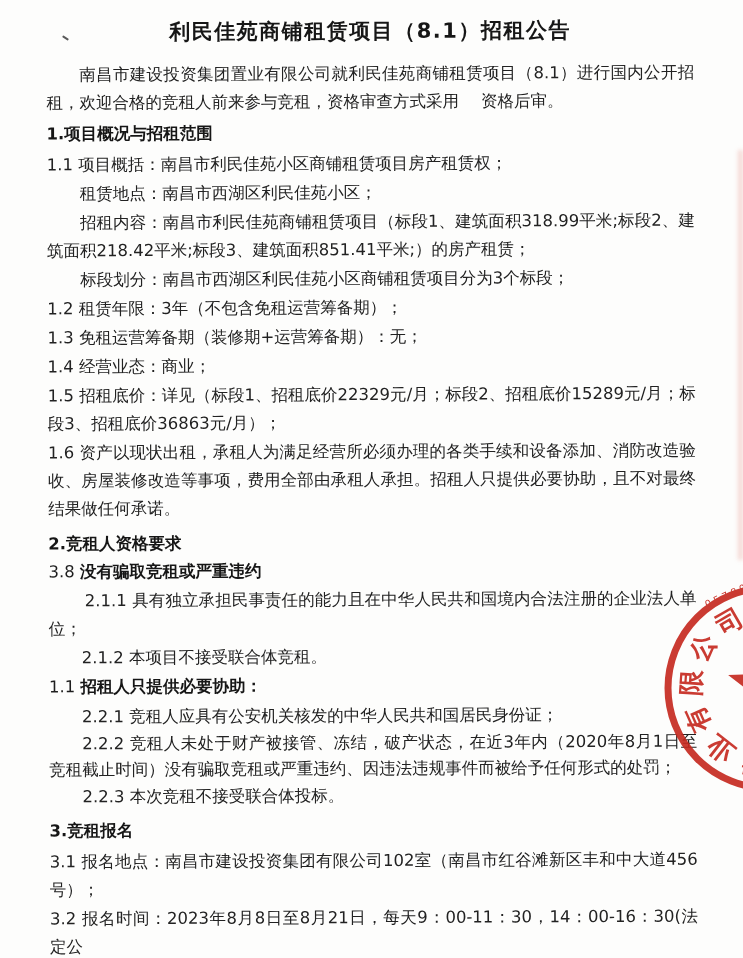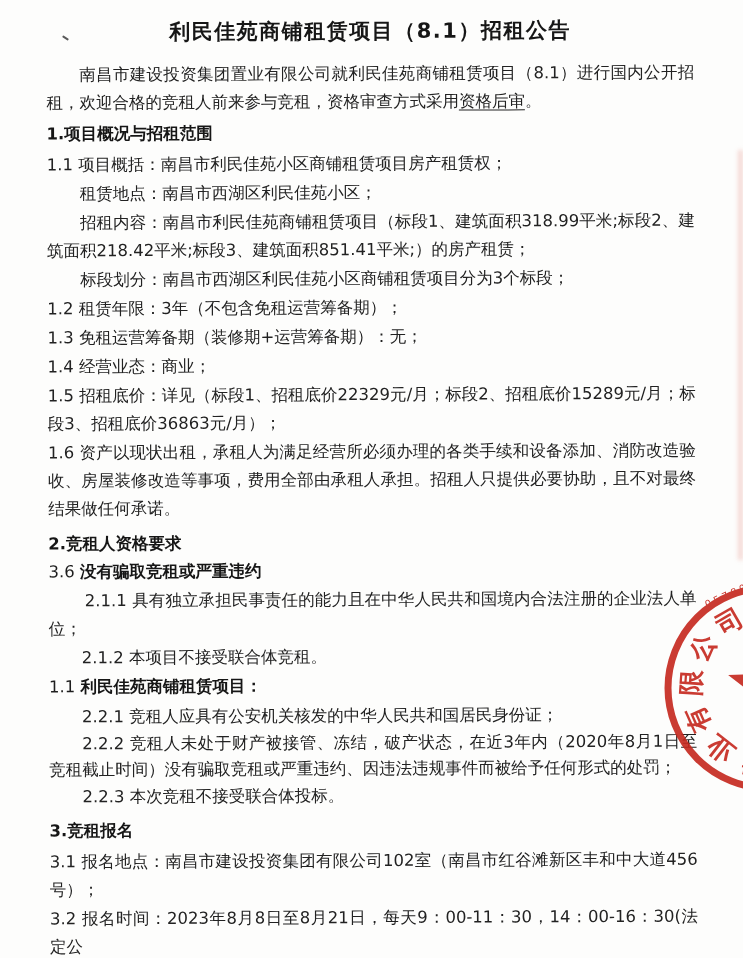--- a/index.html
+++ b/index.html
@@ -42,21 +42,21 @@
     font-size: 16.5px;
     font-weight: 700;
     line-height: 28px;
     color: #161616;
   }
   .mt1 { margin-top: 3px; }
   .mt2 { margin-top: 7px; }
   .subhead { font-size: 16.5px; line-height: 28px; margin: 0 0 1px 0; }
   .subhead .num { font-weight: 400; }
   .subhead .lbl { font-weight: 700; color: #161616; }
-  .u { text-decoration: underline; text-underline-offset: 3px; }
+  .u { text-underline-offset: 3px; margin-left: 22px; }
 
   
   .stamp {
     position: absolute;
     left: 613px;
     top: 568px;
     pointer-events: none;
   }
   .stamp text { font-family: "DejaVu Sans", sans-serif; }
 
@@ -98,25 +98,25 @@
   <p class="p ind">招租内容：南昌市利民佳苑商铺租赁项目（标段1、建筑面积318.99平米;标段2、建筑面积218.42平米;标段3、建筑面积851.41平米;）的房产租赁；</p>
   <p class="p ind">标段划分：南昌市西湖区利民佳苑小区商铺租赁项目分为3个标段；</p>
   <p class="p">1.2 租赁年限：3年（不包含免租运营筹备期）；</p>
   <p class="p">1.3 免租运营筹备期（装修期+运营筹备期）：无；</p>
   <p class="p">1.4 经营业态：商业；</p>
   <p class="p">1.5 招租底价：详见（标段1、招租底价22329元/月；标段2、招租底价15289元/月；标段3、招租底价36863元/月）；</p>
   <p class="p">1.6 资产以现状出租，承租人为满足经营所必须办理的各类手续和设备添加、消防改造验收、房屋装修改造等事项，费用全部由承租人承担。招租人只提供必要协助，且不对最终结果做任何承诺。</p>
 
   <div class="sechead mt2">2.竞租人资格要求</div>
 
-  <p class="subhead mt1"><span class="num">3.6 </span><span class="lbl">没有骗取竞租或严重违约</span></p>
+  <p class="subhead mt1"><span class="num">3.8 </span><span class="lbl">没有骗取竞租或严重违约</span></p>
   <p class="p ind2">2.1.1 具有独立承担民事责任的能力且在中华人民共和国境内合法注册的企业法人单位；</p>
   <p class="p ind">2.1.2 本项目不接受联合体竞租。</p>
 
-  <p class="subhead mt2"><span class="num">1.1 </span><span class="lbl">利民佳苑商铺租赁项目：</span></p>
+  <p class="subhead mt2"><span class="num">1.1 </span><span class="lbl">招租人只提供必要协助：</span></p>
   <p class="p ind tight mt1">2.2.1 竞租人应具有公安机关核发的中华人民共和国居民身份证；</p>
   <p class="p ind tight">2.2.2 竞租人未处于财产被接管、冻结，破产状态，在近3年内（2020年8月1日至竞租截止时间）没有骗取竞租或严重违约、因违法违规事件而被给予任何形式的处罚；</p>
   <p class="p ind tight">2.2.3 本次竞租不接受联合体投标。</p>
 
   <div class="sechead mt2">3.竞租报名</div>
 
   <p class="p mt1">3.1 报名地点：南昌市建设投资集团有限公司102室（南昌市红谷滩新区丰和中大道456号）；</p>
   <p class="p">3.2 报名时间：2023年8月8日至8月21日，每天9：00-11：30，14：00-16：30(法定公</p>
 
 </div>

